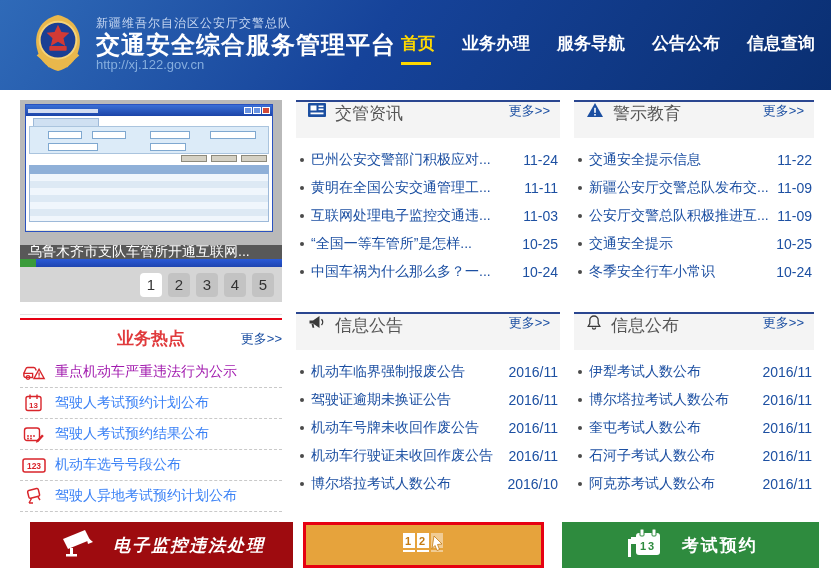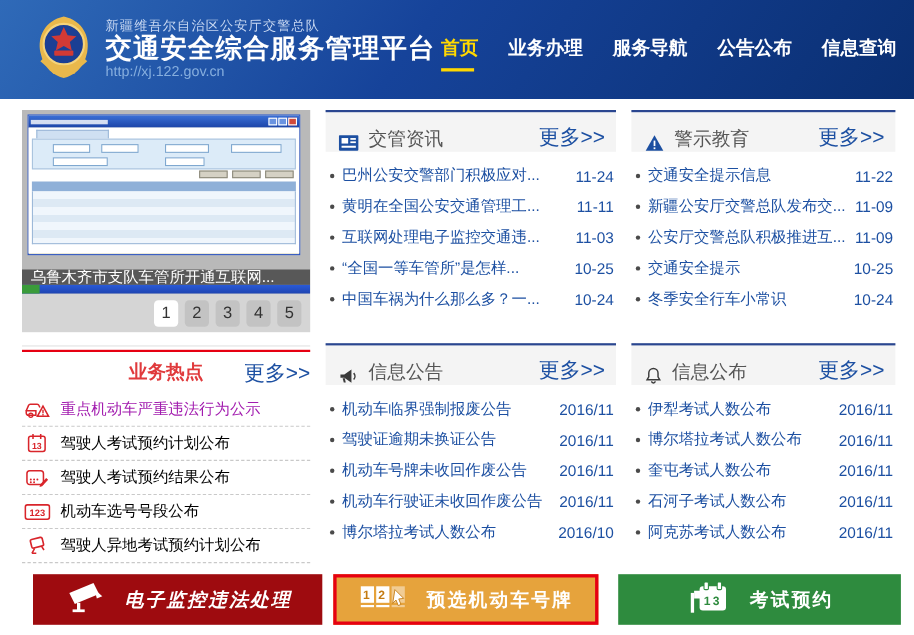--- a/index.html
+++ b/index.html
@@ -59,40 +59,40 @@
     width:22px; height:24px; border-radius:4px; background:#c3c3c3; color:#333;
     font-size:15px; display:flex; align-items:center; justify-content:center; cursor:pointer;
   }
   .page-btn.active { background:#fff; }
 
   
   .section { width:100%; }
   .tall { height:212px; }
   .sec-head {
     border-top:2px solid #2a4690; background:#f4f4f4; height:38px;
-    display:flex; align-items:flex-end; padding:0 10px 0 12px;
+    display:flex; align-items:flex-start; padding:0 10px 0 12px;
   }
   .sec-icon { display:flex; align-items:center; }
   .sec-title { font-size:17px; color:#555; margin-left:9px; }
-  .more { margin-left:auto; font-size:19px; color:#1d50a2; }
+  .more { margin-left:auto; font-size:13px; color:#1d50a2; }
   .list { padding-top:8px; }
   .row { display:flex; align-items:center; height:28px; font-size:14px; padding:0 2px; }
   .bullet { width:4px; height:4px; border-radius:50%; background:#4a4a4a; margin:0 7px 0 2px; flex:0 0 auto; }
   .row a { color:#1d50a2; white-space:nowrap; overflow:hidden; max-width:185px; }
   .row .date { margin-left:auto; color:#1d50a2; }
 
   
   .hot-wrap { margin-top:12px; border-top:1px solid #e2e2e2; padding-top:3px; }
   .hot { border-top:2px solid #e60012; }
   .hot-head { height:37px; position:relative; display:flex; align-items:center; }
   .hot-title { position:absolute; left:0; right:0; text-align:center; color:#e03a3c; font-size:17px; font-weight:bold; }
   .hot-head .more { position:relative; z-index:1; }
   .hot-item { display:flex; align-items:center; height:31px; border-bottom:1px dashed #c9c9c9; font-size:14px; }
   .hot-item .hicon { width:28px; display:flex; justify-content:center; flex:0 0 auto; }
-  .hot-item a { color:#000000; margin-left:7px; white-space:nowrap; }
+  .hot-item a { color:#3b82f6; margin-left:7px; white-space:nowrap; }
   .hot-item.highlight a { color:#a21caf; }
 
   
   .banners { display:flex; margin-top:10px; padding:0 12px 0 30px; }
   .banner {
     height:46px; display:flex; align-items:center; justify-content:center; gap:16px;
     color:#fff; font-size:17px; font-weight:bold; letter-spacing:2px; cursor:pointer;
   }
   .banner-red { width:263px; background:#9e0b0f;font-style:italic; }
   .banner-amber { width:242px; background:#e6a33c; border:3px solid #e60012; margin-left:10px; }
@@ -429,21 +429,20 @@
         <text x="8" y="17" font-size="11" font-weight="bold" fill="#c47b12" text-anchor="middle">1</text>
         <rect x="16" y="5" width="12" height="15" fill="#fff"></rect>
         <text x="22" y="17" font-size="11" font-weight="bold" fill="#c47b12" text-anchor="middle">2</text>
         <rect x="30" y="5" width="12" height="15" fill="#ffffff" opacity="0.45"></rect>
         <rect x="2" y="22" width="12" height="2" fill="#fff"></rect>
         <rect x="16" y="22" width="12" height="2" fill="#fff"></rect>
         <rect x="30" y="22" width="12" height="2" fill="#ffffff" opacity="0.45"></rect>
         <path d="M33 8 l8 8 -4.5 .5 2 5 -2.5 1 -2-5 -3 3 Z" fill="#fff" stroke="#c47b12" stroke-width="0.8"></path>
       </svg>
     </span>
-    <span>预选机动车号牌</span>
   </div>
   <div class="banner banner-green">
     <span>
       <svg width="42" height="32" viewBox="0 0 42 32">
         <rect x="4" y="12" width="3" height="18" fill="#fff"></rect>
         <path d="M7 10 h8 v7 h-8 Z" fill="#fff"></path>
         <rect x="12" y="6" width="24" height="22" rx="3" fill="#fff"></rect>
         <rect x="16" y="2" width="4" height="7" rx="1" fill="#fff" stroke="#2e8b3e" stroke-width="1"></rect>
         <rect x="28" y="2" width="4" height="7" rx="1" fill="#fff" stroke="#2e8b3e" stroke-width="1"></rect>
         <text x="24" y="23" font-size="11" font-weight="bold" fill="#2e8b3e" text-anchor="middle">13</text>

